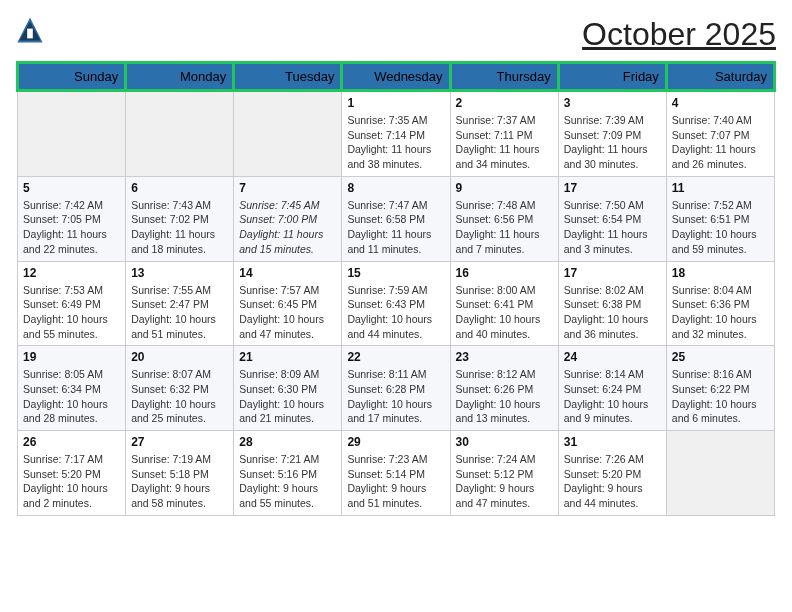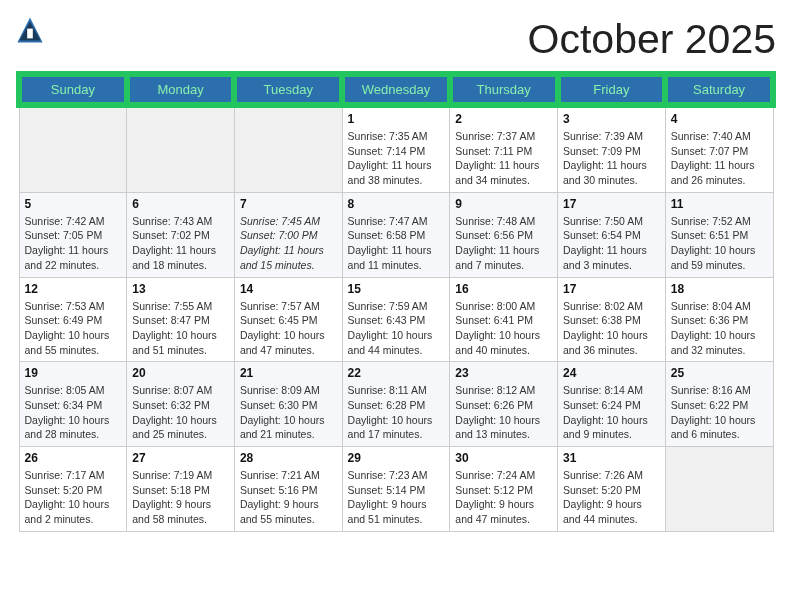--- a/index.html
+++ b/index.html
@@ -31,41 +31,42 @@
     }
     .logo-icon {
       width: 28px;
       height: 28px;
       margin-right: 4px;
     }
     .title-block {
       text-align: right;
     }
     .month-title {
-      font-size: 41px;
+      font-size: 32px;
       font-weight: normal;
       color: #222;
+      text-decoration: underline;
     }
     .location {
       font-size: 15px;
       color: #444;
     }
     table {
       width: 100%;
       border-collapse: collapse;
       font-size: 11px;
     }
     thead tr th {
       background-color: #2c6fad;
-      color: #86efac;
-      text-align: center;
+      color: #000000;
+      text-align: right;
       padding: 5px 6px;
       font-size: 13px;
       font-weight: normal;
-      border: 6px solid #22c55e;
+      border: 3px solid #22c55e;
     }
     tbody tr td {
       border: 1px solid #ccc;
       vertical-align: top;
       padding: 4px 5px;
       height: 80px;
       width: 14.28%;
       background: #fff;
     }
     tbody tr:nth-child(even) td {
@@ -203,21 +204,21 @@
         <td>
           <div class="day-num">12</div>
           <div class="day-info" style="white-space: pre-line;">Sunrise: 7:53 AM
 Sunset: 6:49 PM
 Daylight: 10 hours
 and 55 minutes.</div>
         </td>
         <td>
           <div class="day-num">13</div>
           <div class="day-info" style="white-space: pre-line;">Sunrise: 7:55 AM
-Sunset: 8:47 PM
+Sunset: 2:47 PM
 Daylight: 10 hours
 and 51 minutes.</div>
         </td>
         <td>
           <div class="day-num">14</div>
           <div class="day-info" style="white-space: pre-line;">Sunrise: 7:57 AM
 Sunset: 6:45 PM
 Daylight: 10 hours
 and 47 minutes.</div>
         </td>

